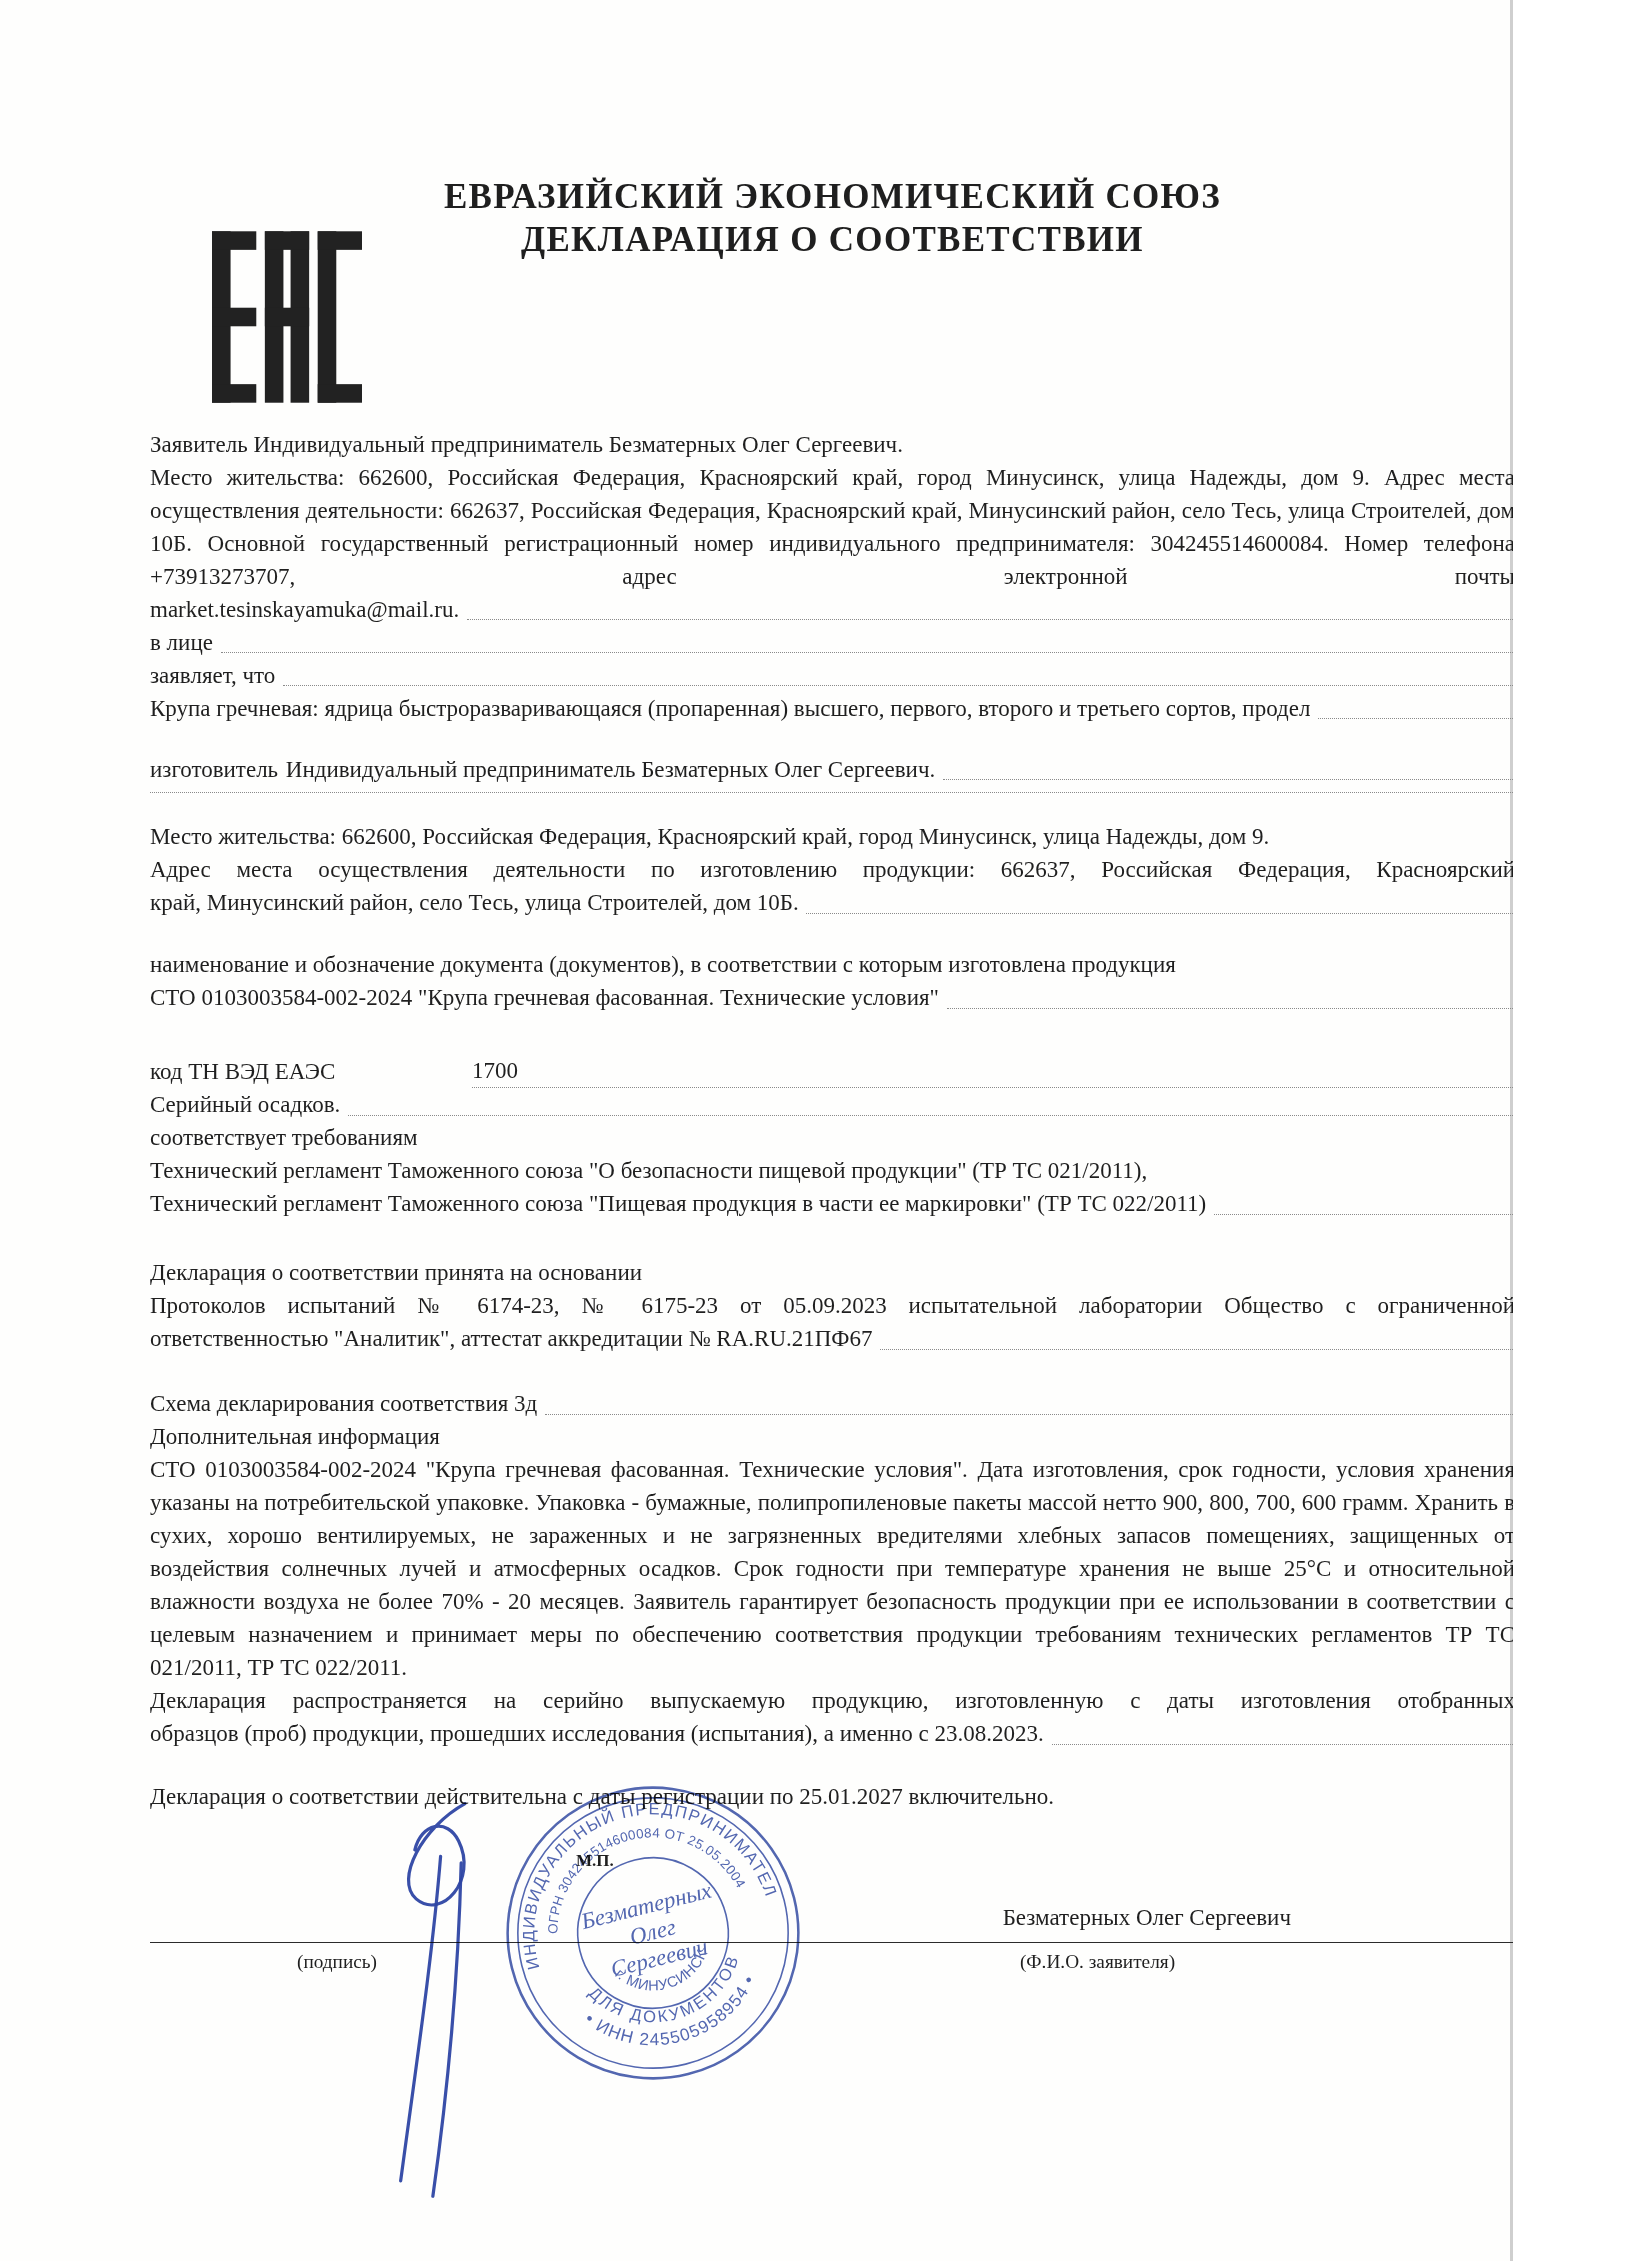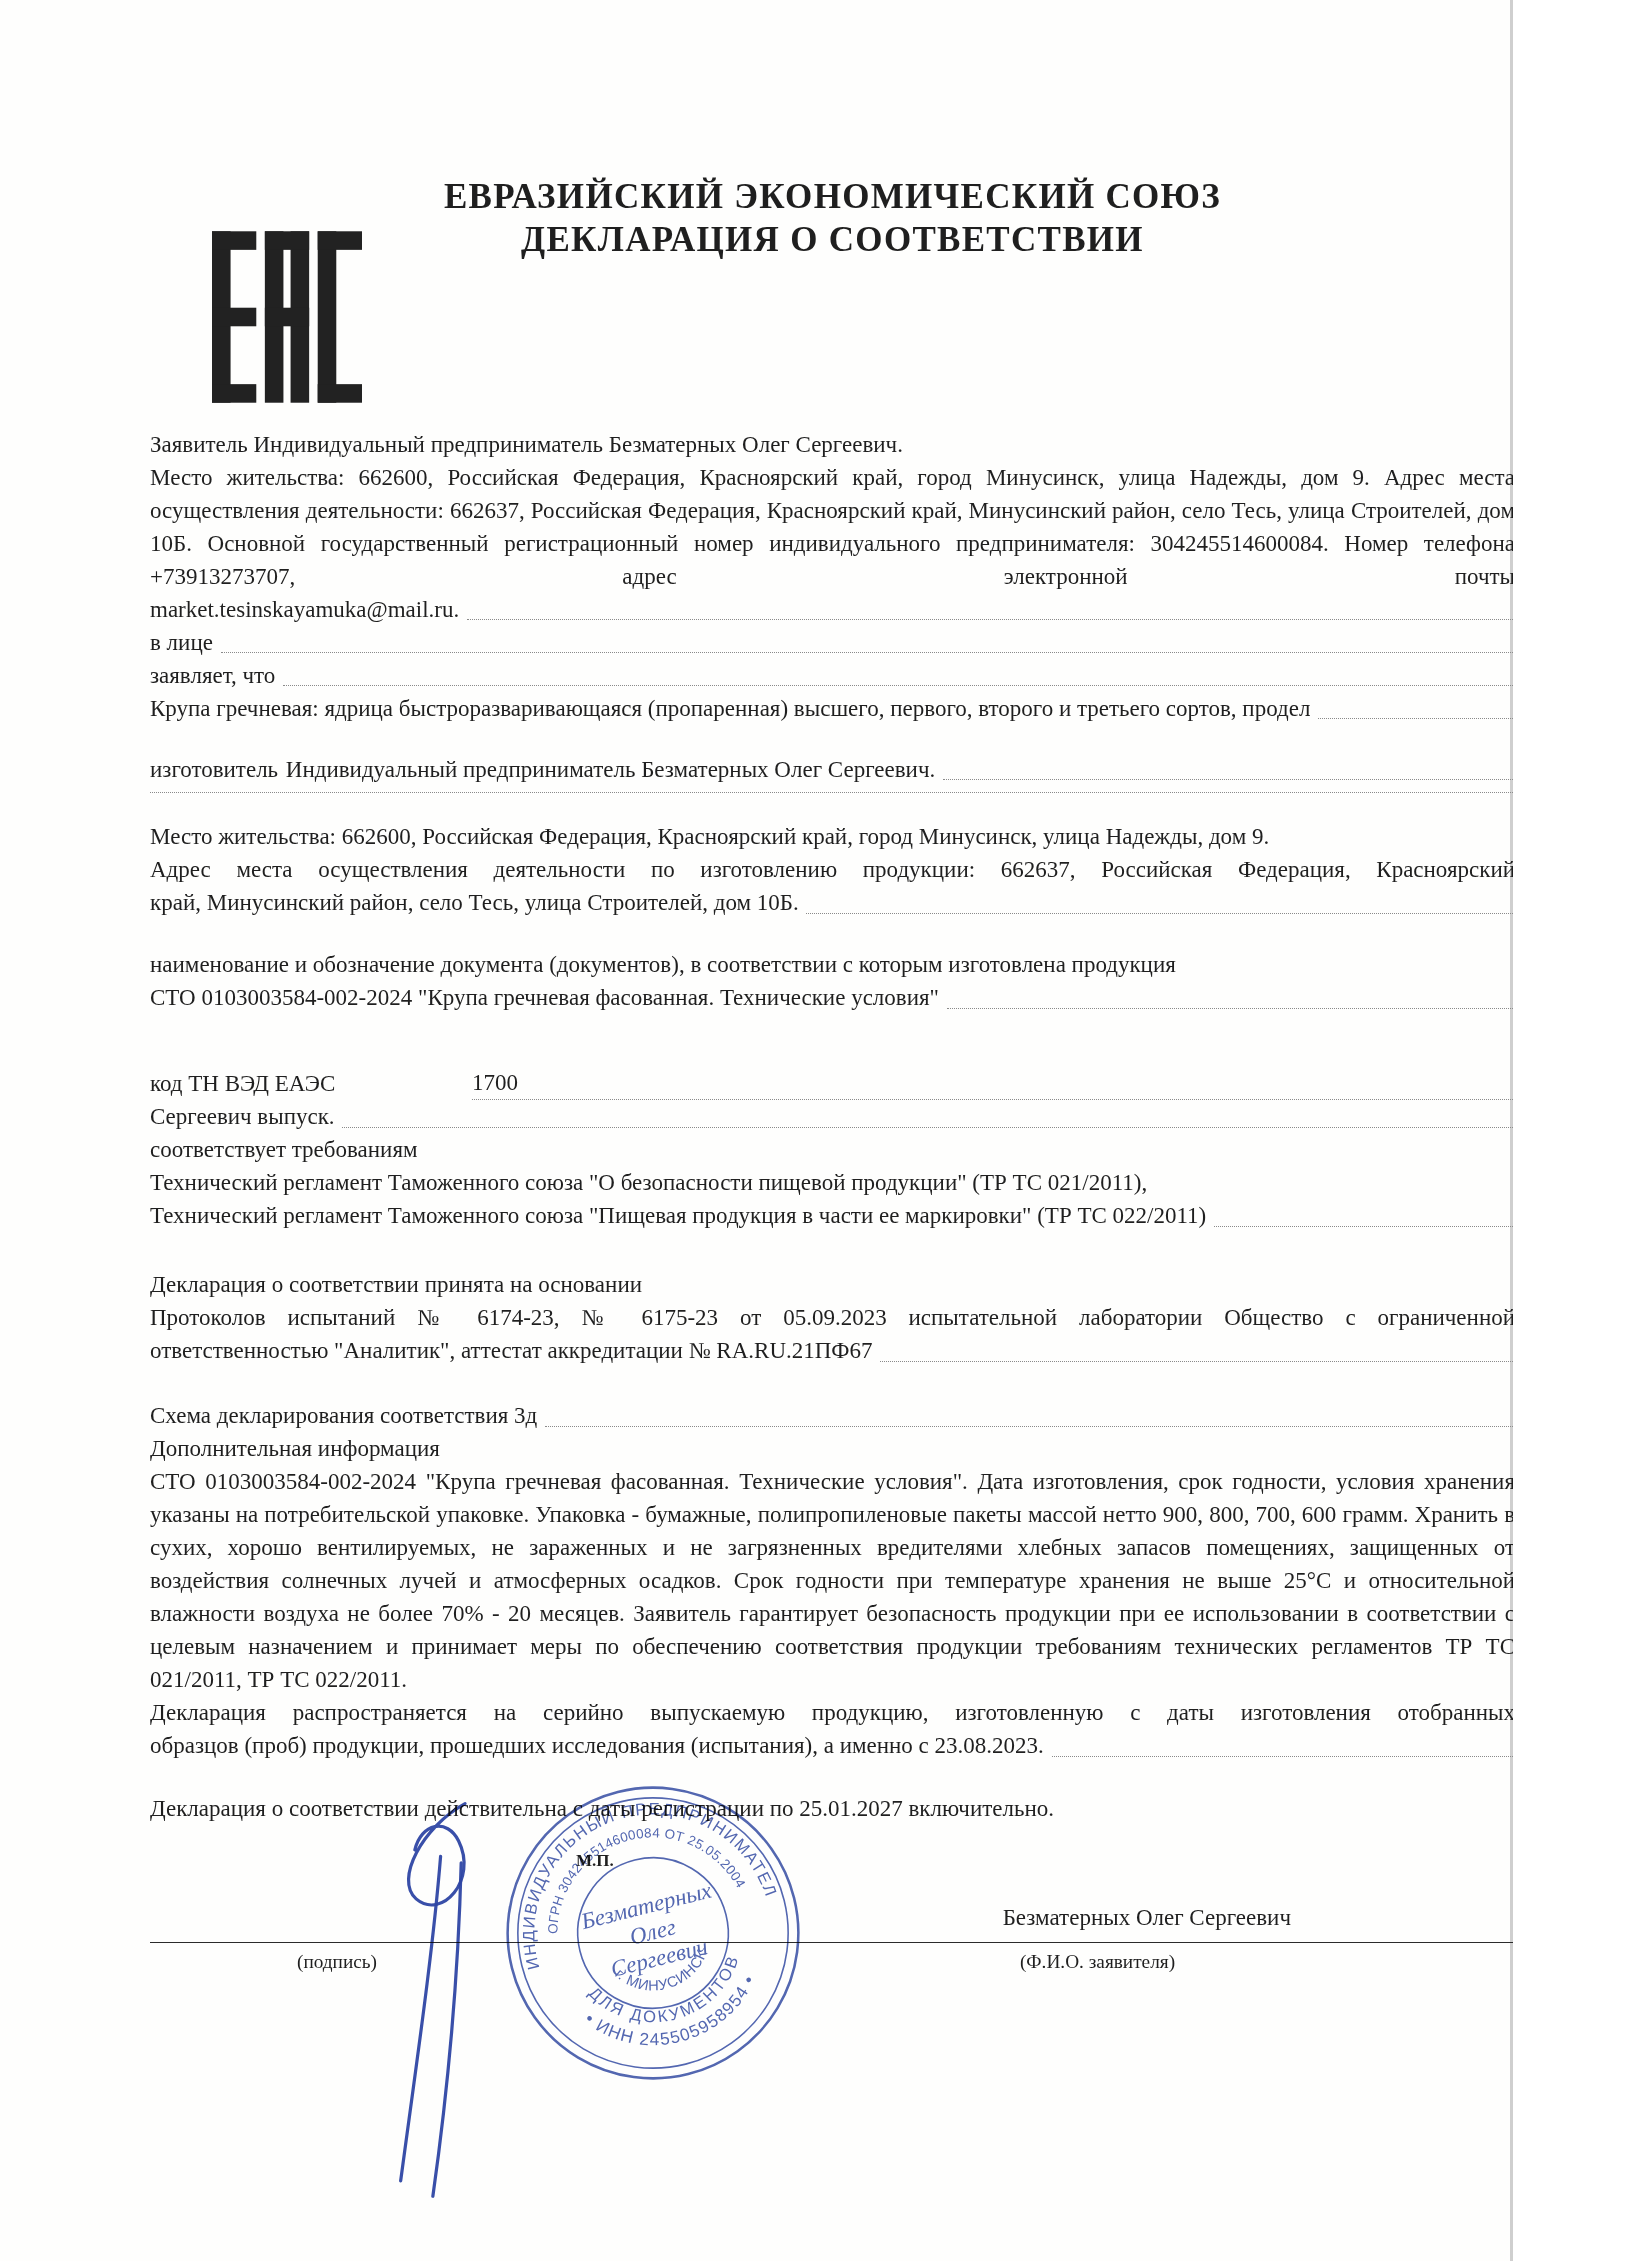--- a/index.html
+++ b/index.html
@@ -60,21 +60,21 @@
     margin: 0 0 5.8px 7.7px;
   }
   .dotrule { height: 0; border-bottom: 1.9px dotted var(--dot); }
   .dotwrap { flex: 1 1 auto; border-bottom: 1.9px dotted var(--dot); }
   .w500 { flex: 0 0 322px; }
 
   .mt-maker  { margin-top: 28px; }
   .mt-rule   { margin-top: 6.4px; }
   .mt-res    { margin-top: 27px; }
   .mt-docs   { margin-top: 29px; }
-  .mt-tnved  { margin-top: 52px; }
+  .mt-tnved  { margin-top: 40px; }
   .mt-basis  { margin-top: 36px; }
   .mt-scheme { margin-top: 32px; }
   .mt-valid  { margin-top: 30px; }
 
   
   .sig-line {
     position: absolute; left: 150px; top: 1942px; width: 1365px;
     border-top: 1.9px solid #2b2b2b;
   }
   .sig-caption {
@@ -192,21 +192,21 @@
       <span class="lbl">СТО 0103003584-002-2024 "Крупа гречневая фасованная. Технические условия"</span>
       <span class="dotfill"></span>
     </div>
 
     <div class="row mt-tnved">
       <span class="lbl b w500">код ТН ВЭД ЕАЭС</span>
       <span class="dotwrap"><span>1700</span></span>
     </div>
 
     <div class="row">
-      <span class="lbl">Сергеевич выпуск.</span>
+      <span class="lbl">Серийный осадков.</span>
       <span class="dotfill"></span>
     </div>
 
     <p class="b">соответствует требованиям</p>
     <p>Технический регламент Таможенного союза "О безопасности пищевой продукции" (ТР ТС 021/2011),</p>
     <div class="row">
       <span class="lbl">Технический регламент Таможенного союза "Пищевая продукция в части ее маркировки" (ТР ТС 022/2011)</span>
       <span class="dotfill"></span>
     </div>
 

